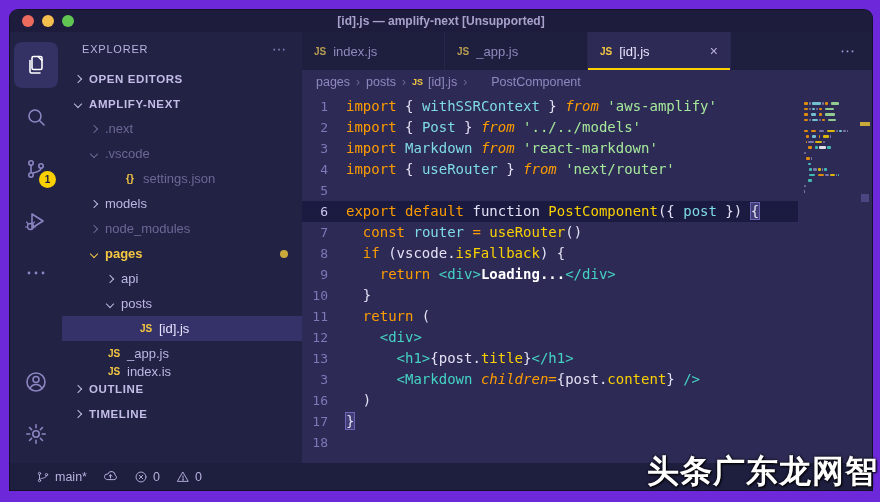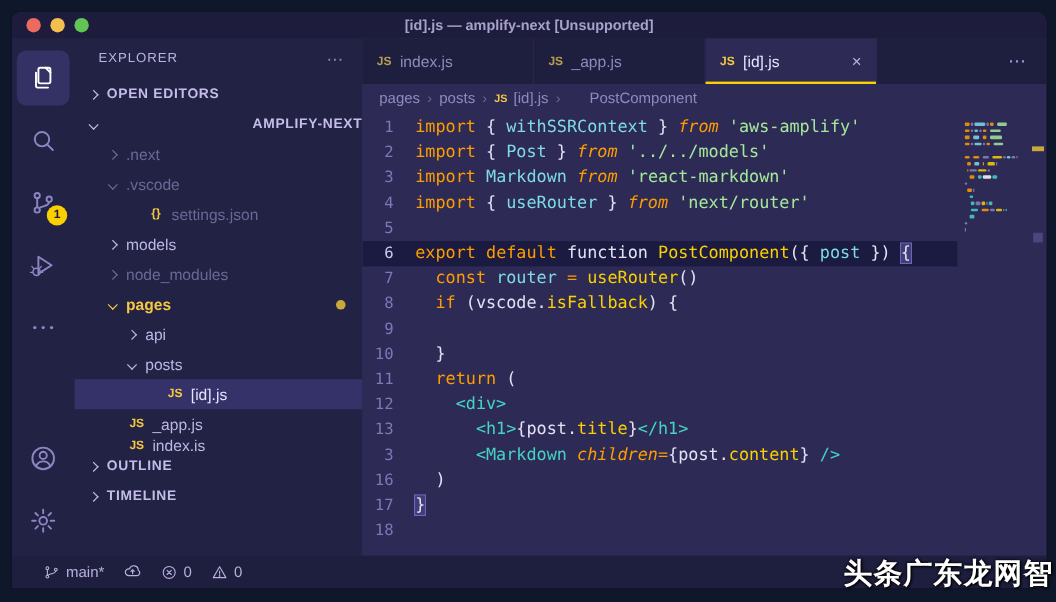--- a/index.html
+++ b/index.html
@@ -1,18 +1,18 @@
 <!DOCTYPE html>
 <html><head>
 <meta charset="utf-8">
 <style>
   * { margin:0; padding:0; box-sizing:border-box; }
   html,body { width:880px; height:502px; background:#000; overflow:hidden;
     font-family:"Liberation Sans", sans-serif; }
-  .stage { position:relative; width:880px; height:502px; background:#0f172a; }
+  .stage { position:relative; width:880px; height:502px; background:#6d28d9; }
   .window { position:absolute; left:10px; top:10px; width:862px; height:480px;
     background:#2D2B55; border-radius:8px 8px 0 0; overflow:hidden;
     display:flex; flex-direction:column; box-shadow:0 0 0 1px #14122b; }
 
   
   .titlebar { height:22px; background:#1E1C3C; display:flex; align-items:center;
     position:relative; flex:0 0 auto; }
   .lights { display:flex; gap:8px; margin-left:12px; }
   .light { width:12px; height:12px; border-radius:50%; }
   .light.r { background:#EC6A5E; } .light.y { background:#F4BF4F; } .light.g { background:#61C554; }
@@ -102,21 +102,21 @@
 
   
   .statusbar { height:27px; background:#1E1E3F; display:flex; align-items:center;
     padding:0 14px 0 18px; color:#b7b1dd; font-size:12.5px; flex:0 0 auto; gap:4px; }
   .st-item { display:flex; align-items:center; gap:5px; padding:0 8px; cursor:pointer; height:100%; }
   .st-left { display:flex; align-items:center; }
   .st-right { margin-left:auto; display:flex; align-items:center; }
   .st-item svg { stroke:#b7b1dd; }
 
   .watermark { position:absolute; right:2px; bottom:8px; color:#ffffff; font-weight:900;
-    font-size:24px; letter-spacing:1px; text-shadow:0 0 3px #000, 1px 1px 2px #000;
+    font-size:32px; letter-spacing:1px; text-shadow:0 0 3px #000, 1px 1px 2px #000;
     pointer-events:none; white-space:nowrap; }
 
   svg { display:block; }
 </style>
 </head>
 <body>
 
 <div class="stage">
   <div class="window">
 
@@ -203,21 +203,21 @@
           <span>EXPLORER</span>
           <span class="sb-menu">⋯</span>
         </div>
         <div class="tree" id="tree">
             <div class="row section" style="padding-left: 8px;">
               <span class="chev right">
                 <i></i>
               </span>
               <span>OPEN EDITORS</span>
             </div>
-            <div class="row section" style="padding-left: 8px; justify-content: space-between;">
+            <div class="row section" style="padding-left: 8px;">
               <span class="chev down">
                 <i></i>
               </span>
               <span>AMPLIFY-NEXT</span>
             </div>
             <div class="row dim" style="padding-left: 24px;">
               <span class="chev right">
                 <i></i>
               </span>
               <span>.next</span>
@@ -360,21 +360,21 @@
         <div class="code-wrap">
           <div class="code-scroll" id="code">
               <div class="cline"><span class="lnum">1</span><span><span class="kw">import</span><span class="pn"> { </span><span class="vr">withSSRContext</span><span class="pn"> } </span><span class="kwi">from</span><span class="pn"> </span><span class="st">'aws-amplify'</span></span></div>
               <div class="cline"><span class="lnum">2</span><span><span class="kw">import</span><span class="pn"> { </span><span class="vr">Post</span><span class="pn"> } </span><span class="kwi">from</span><span class="pn"> </span><span class="st">'../../models'</span></span></div>
               <div class="cline"><span class="lnum">3</span><span><span class="kw">import</span><span class="pn"> </span><span class="vr">Markdown</span><span class="pn"> </span><span class="kwi">from</span><span class="pn"> </span><span class="st">'react-markdown'</span></span></div>
               <div class="cline"><span class="lnum">4</span><span><span class="kw">import</span><span class="pn"> { </span><span class="vr">useRouter</span><span class="pn"> } </span><span class="kwi">from</span><span class="pn"> </span><span class="st">'next/router'</span></span></div>
               <div class="cline"><span class="lnum">5</span><span></span></div>
               <div class="cline hl"><span class="lnum">6</span><span><span class="kw">export</span><span class="pn"> </span><span class="kw">default</span><span class="pn"> </span><span class="pn">function</span><span class="pn"> </span><span class="fn">PostComponent</span><span class="pn">({ </span><span class="vr">post</span><span class="pn"> }) </span><span class="brk">{</span></span></div>
               <div class="cline"><span class="lnum">7</span><span><span class="pn">  </span><span class="kw">const</span><span class="pn"> </span><span class="vr">router</span><span class="pn"> </span><span class="kw">=</span><span class="pn"> </span><span class="fn">useRouter</span><span class="pn">()</span></span></div>
               <div class="cline"><span class="lnum">8</span><span><span class="pn">  </span><span class="kw">if</span><span class="pn"> (vscode.</span><span class="fn">isFallback</span><span class="pn">) {</span></span></div>
-              <div class="cline"><span class="lnum">9</span></div>
+              <div class="cline"><span class="lnum">9</span><span><span class="pn">    </span><span class="kw">return</span><span class="pn"> </span><span class="tg">&lt;div&gt;</span><span class="tx">Loading...</span><span class="tg">&lt;/div&gt;</span></span></div>
               <div class="cline"><span class="lnum">10</span><span><span class="pn">  }</span></span></div>
               <div class="cline"><span class="lnum">11</span><span><span class="pn">  </span><span class="kw">return</span><span class="pn"> (</span></span></div>
               <div class="cline"><span class="lnum">12</span><span><span class="pn">    </span><span class="tg">&lt;div&gt;</span></span></div>
               <div class="cline"><span class="lnum">13</span><span><span class="pn">      </span><span class="tg">&lt;h1&gt;</span><span class="pn">{post.</span><span class="fn">title</span><span class="pn">}</span><span class="tg">&lt;/h1&gt;</span></span></div>
               <div class="cline"><span class="lnum">3</span><span><span class="pn">      </span><span class="tg">&lt;Markdown</span><span class="pn"> </span><span class="kwi">children=</span><span class="pn">{post.</span><span class="fn">content</span><span class="pn">} </span><span class="tg">/&gt;</span></span></div>
               <div class="cline"><span class="lnum">16</span><span><span class="pn">  )</span></span></div>
               <div class="cline"><span class="lnum">17</span><span><span class="brk">}</span></span></div>
               <div class="cline"><span class="lnum">18</span><span></span></div>
             </div>
           <div class="minimap" id="minimap">

